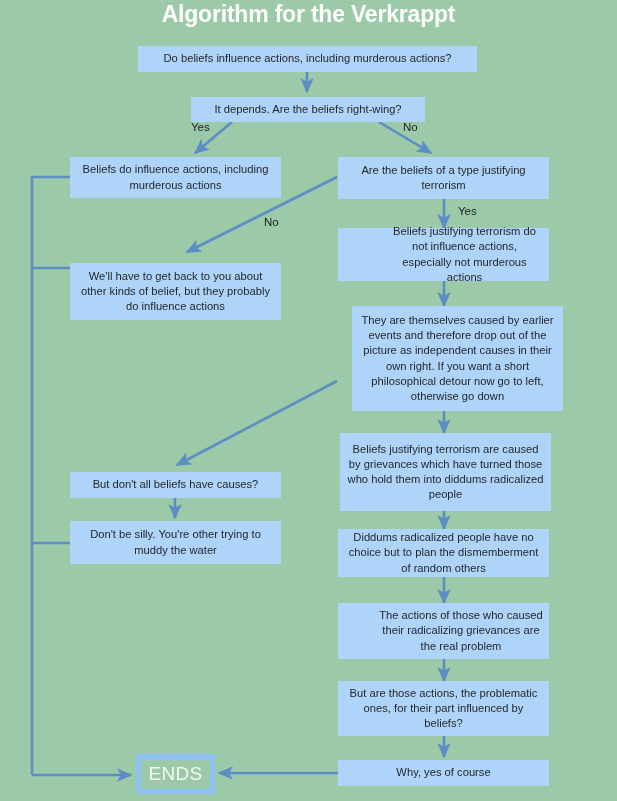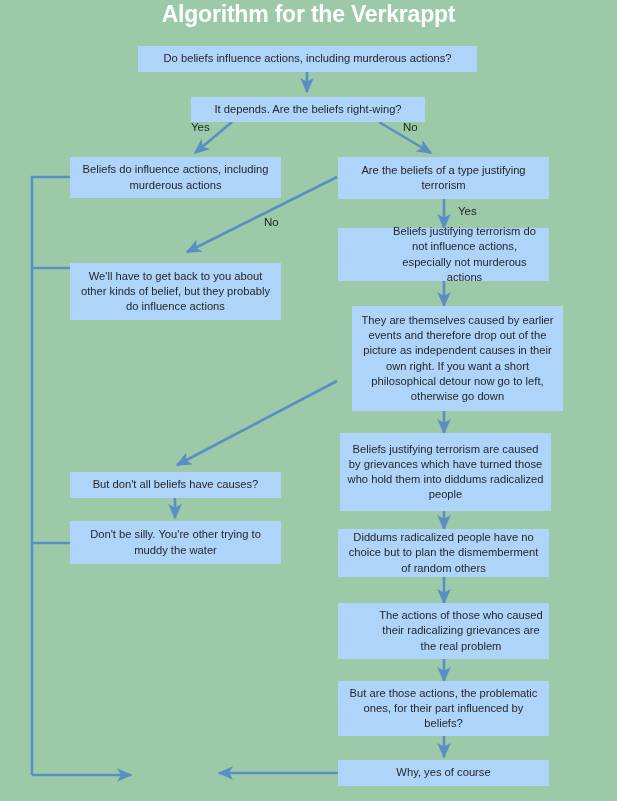--- a/index.html
+++ b/index.html
@@ -177,14 +177,17 @@
   </div>
 
   <div class="node" style="left:338px; top:681px; width:211px; height:55px;">
     <span>But are those actions, the problematic ones, for their part influenced by beliefs?</span>
   </div>
 
   <div class="node" style="left:338px; top:760px; width:211px; height:26px;">
     <span>Why, yes of course</span>
   </div>
 
+  <div class="ends" style="left:136px; top:754px; width:79px; height:40px;">
+    <span>ENDS</span>
+  </div>
 
 </div>
 
 </body></html>

